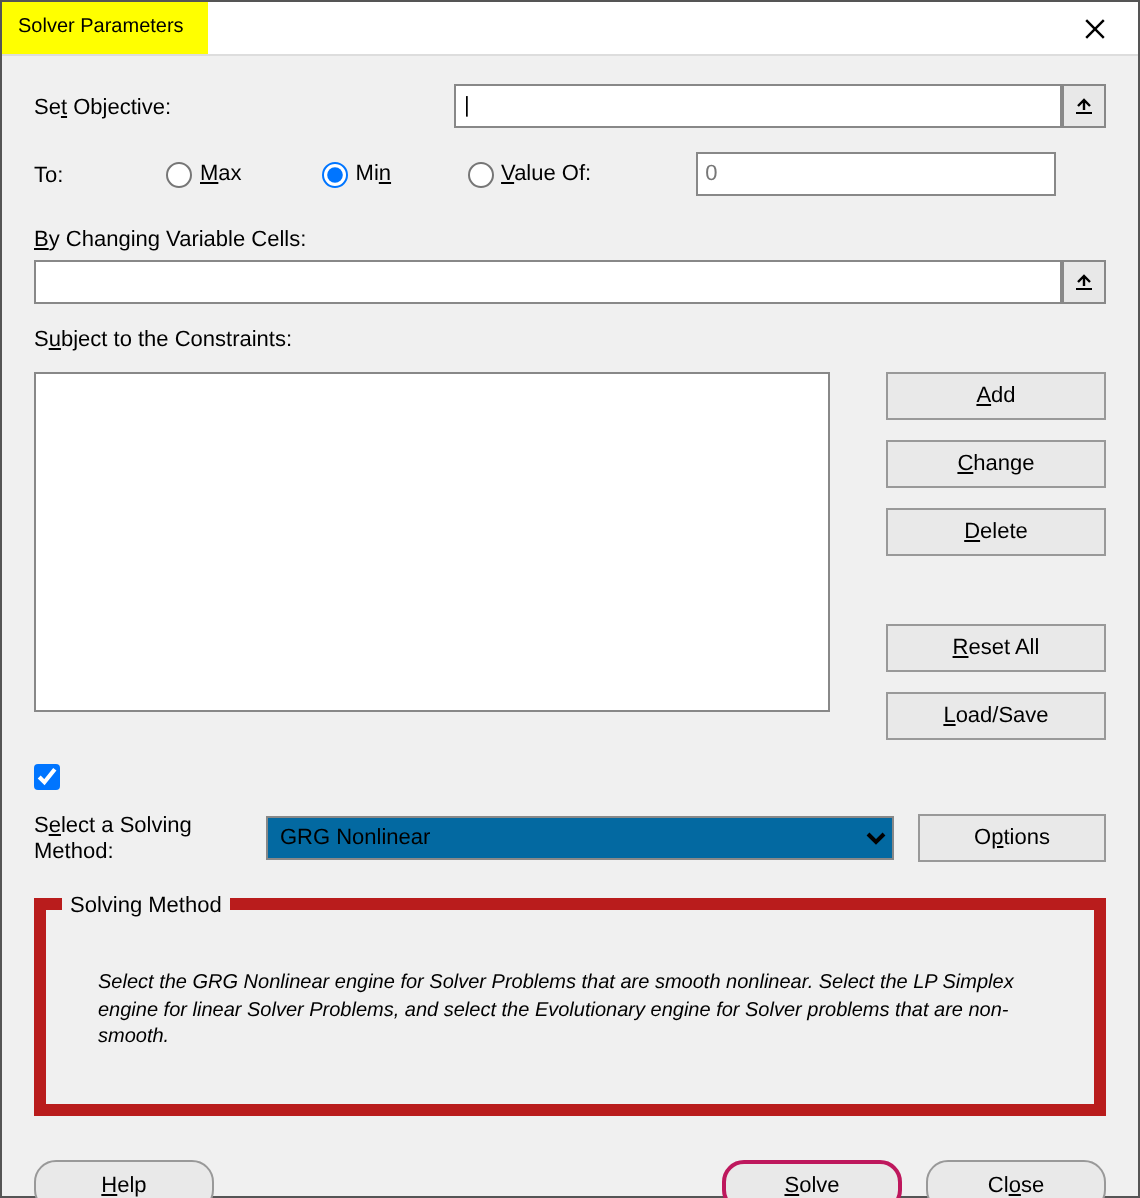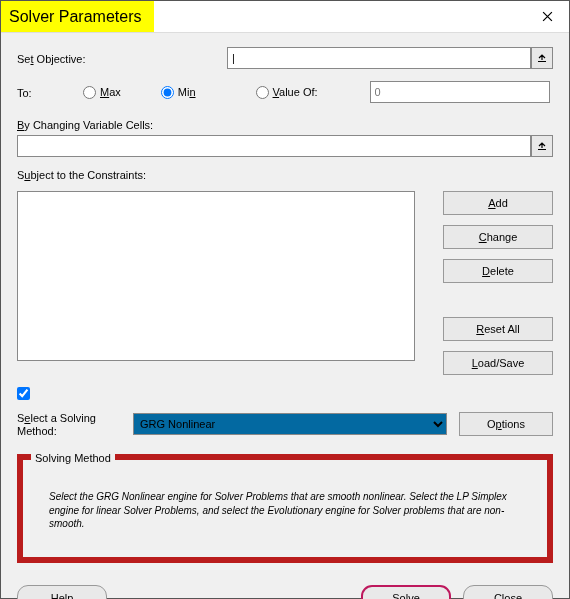--- a/index.html
+++ b/index.html
@@ -23,21 +23,21 @@
     height: 32px;
     background: #fff;
     border-bottom: 1px solid #ddd;
     display: flex;
     align-items: stretch;
     justify-content: space-between;
   }
   .title-tab {
     background: #ffff00;
     padding: 8px 12px 8px 8px;
-    font-size: 16px;
+    font-size: 10px;
     display: flex;
     align-items: center;
     line-height: 1;
   }
   .close-btn {
     width: 44px;
     display: flex;
     align-items: center;
     justify-content: center;
     font-size: 13px;
@@ -77,21 +77,21 @@
   }
   .radio-row {
     display: flex;
     align-items: center;
     gap: 8px;
     margin-top: 2px;
     margin-bottom: 4px;
   }
   .radio-opt { display: flex; align-items: center; gap: 4px; }
   .radio-opt label { cursor: pointer; }
-  .value-of-wrap { display:flex; align-items:flex-start; gap:4px; margin-left: 22px; }
+  .value-of-wrap { display:flex; align-items:flex-start; gap:4px; }
   .value-of-input {
     width: 180px;
     background: #eee;
     color: #777;
     border: 1px solid #bbb;
     height: 20px;
     margin-left: 44px;
   }
   .cells-row .obj-input-wrap { width: 100%; }
   .cells-row { flex-direction: column; align-items: stretch; gap: 4px; }

